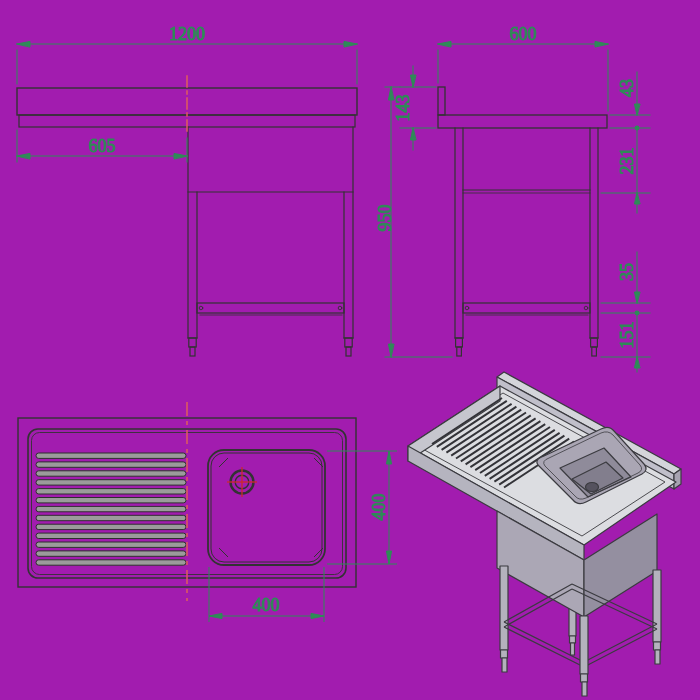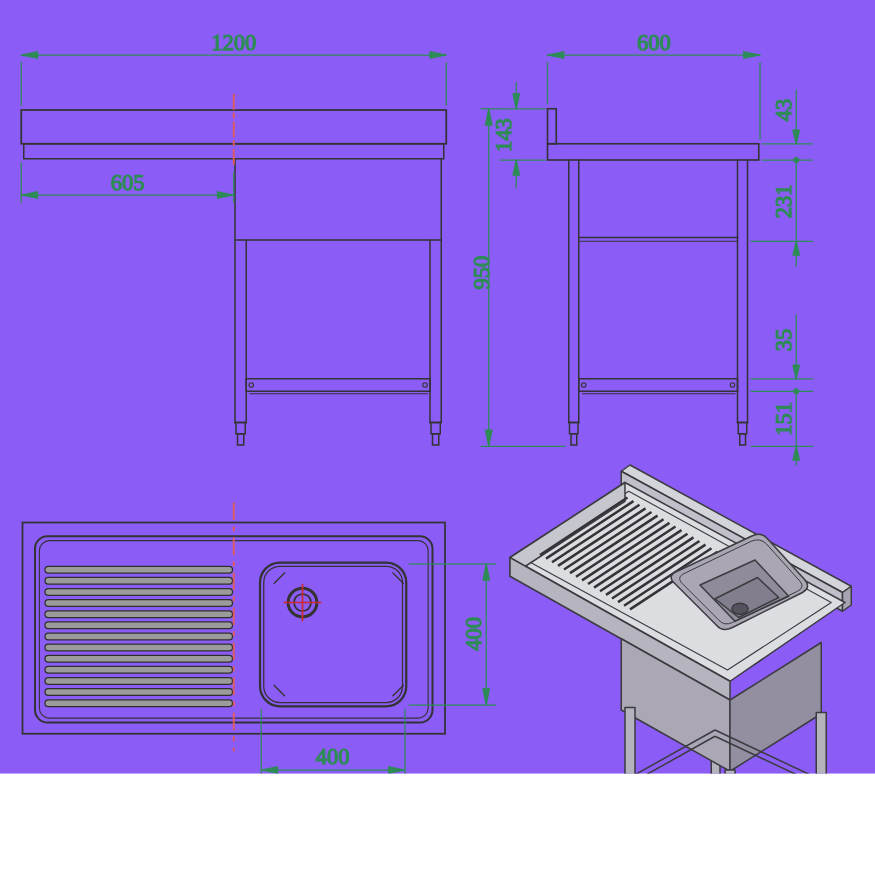--- a/index.html
+++ b/index.html
@@ -1,16 +1,16 @@
 <!DOCTYPE html>
 <html><head>
 <meta charset="utf-8">
 <style>
   html,body{margin:0;padding:0;background:#ffffff;}
-  #canvas{position:relative;width:700px;height:619px;background:#8b5cf6;overflow:hidden;
+  #canvas{position:relative;width:700px;height:700px;background:#a21caf;overflow:hidden;
           font-family:"Liberation Serif", serif;}
   #drawing{position:absolute;left:0;top:0;}
   text{font-family:"Liberation Serif", serif;}
   .dimtxt{font-size:18px;fill:#2e8b57;}
   .outline{stroke:#333333;fill:none;}
 </style>
 </head>
 <body>
 
 <div id="canvas">

